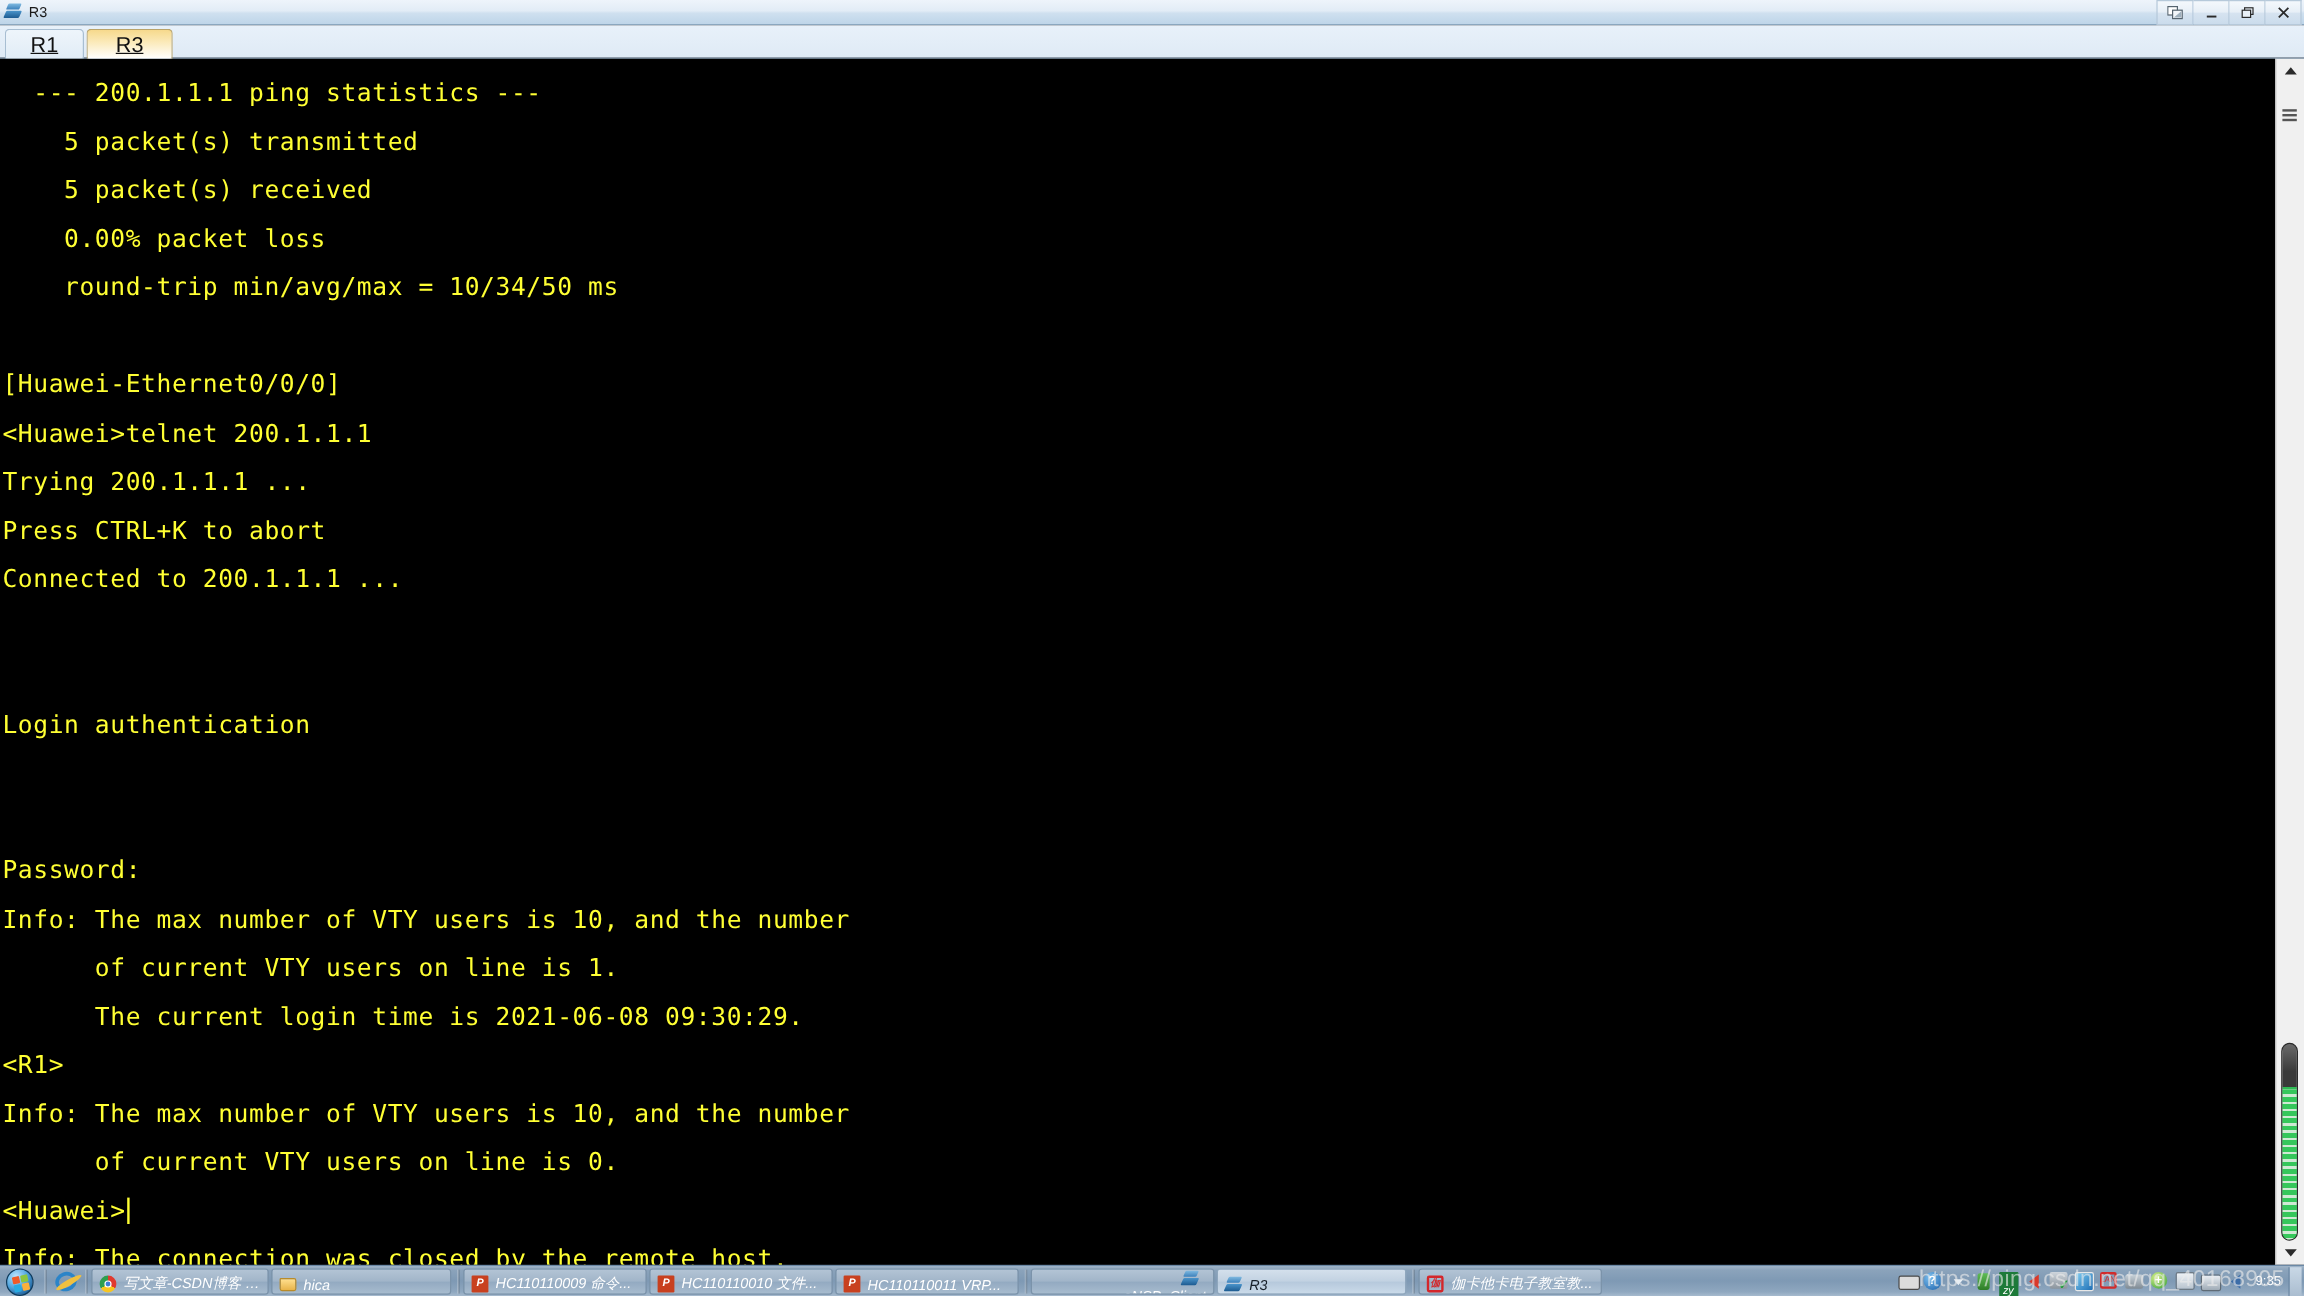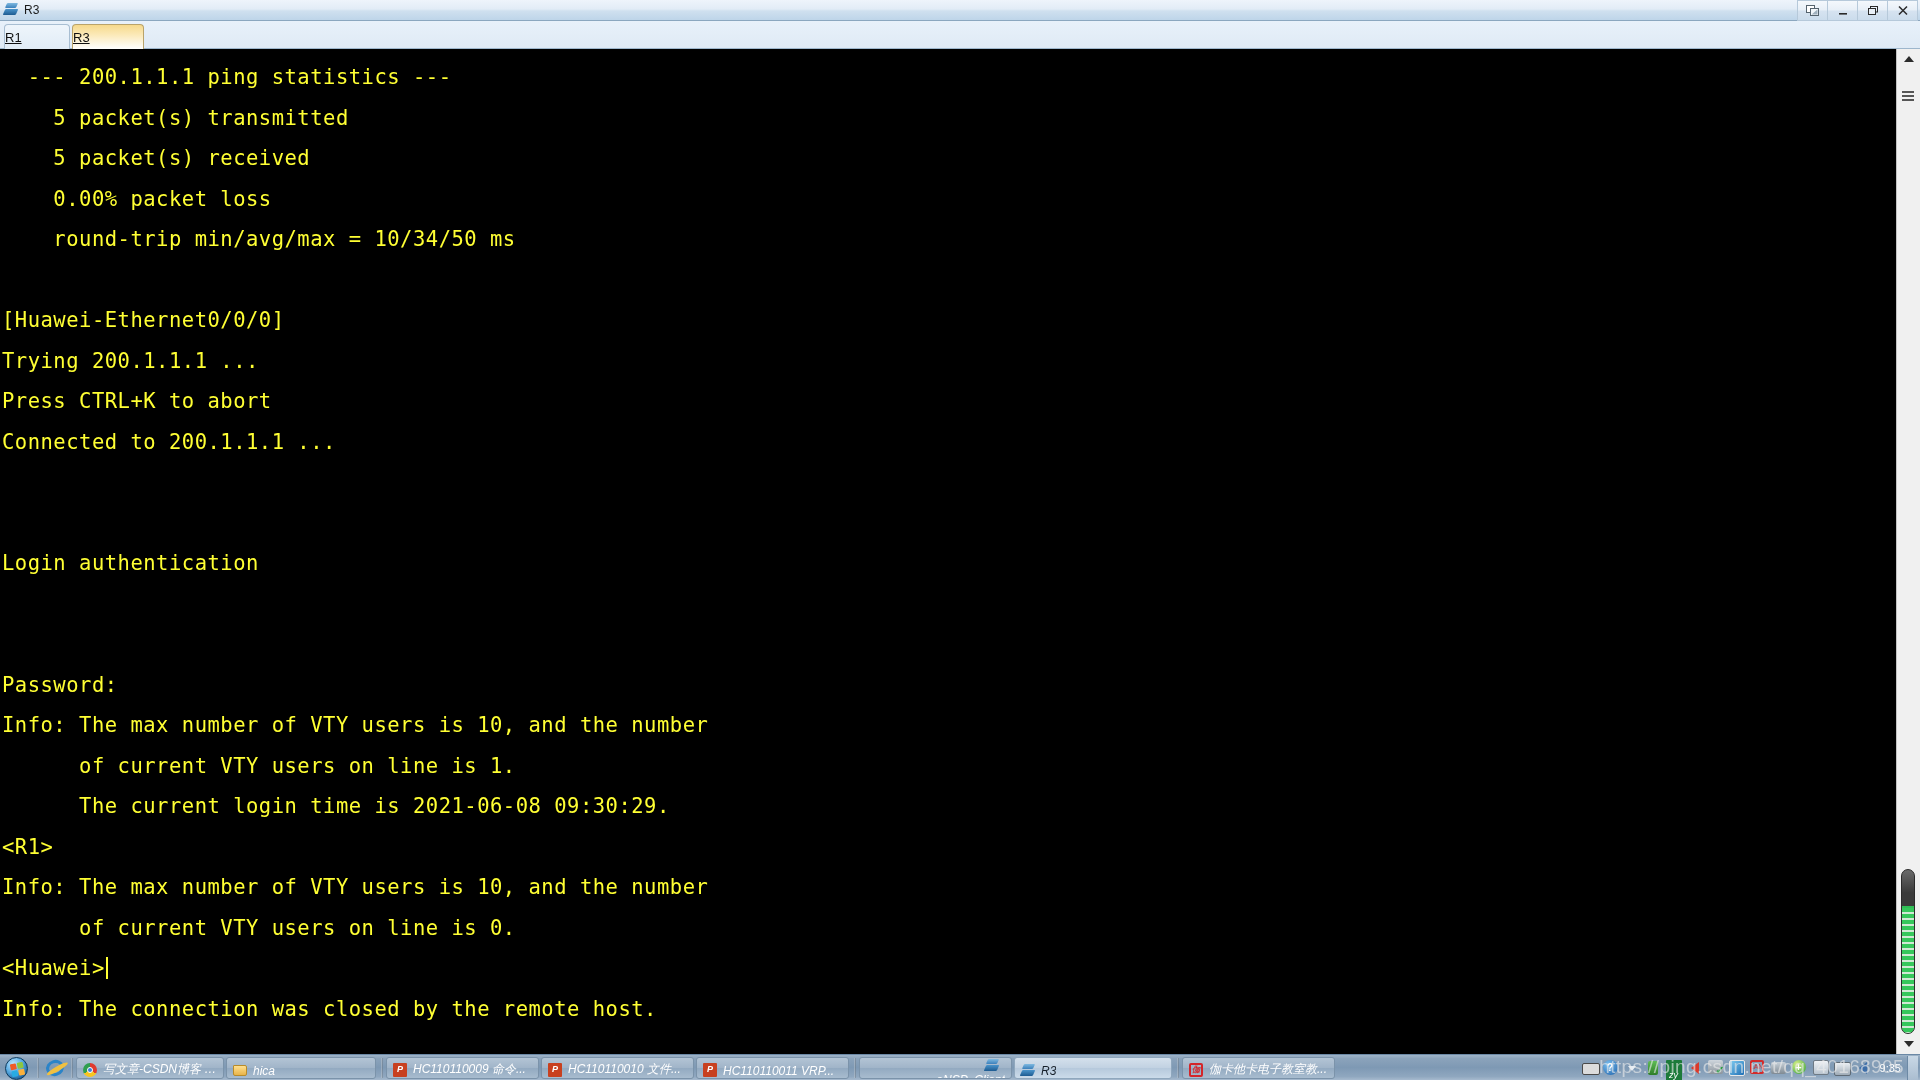--- a/index.html
+++ b/index.html
@@ -71,21 +71,22 @@
     border-bottom: 1px solid #9db6cc;
     box-sizing: border-box;
   }
   .tab {
     position: absolute;
     top: 3px;
     height: 25px;
     box-sizing: border-box;
     display: flex;
     align-items: center;
-    font-size: 13px;
+    justify-content: center;
+    font-size: 18px;
     color: #111;
     border: 1px solid #a8bed2;
     border-bottom: none;
     border-radius: 4px 4px 0 0;
     text-decoration: underline;
   }
   .tab.inactive {
     background: linear-gradient(to bottom, #eef5fb 0%, #e1ecf6 100%);
   }
   .tab.active {
@@ -545,20 +546,21 @@
   </div>
 
   <div class="terminal">
     <div class="term-line">  --- 200.1.1.1 ping statistics ---</div>
     <div class="term-line">    5 packet(s) transmitted</div>
     <div class="term-line">    5 packet(s) received</div>
     <div class="term-line">    0.00% packet loss</div>
     <div class="term-line">    round-trip min/avg/max = 10/34/50 ms</div>
     <div class="term-line"></div>
     <div class="term-line">[Huawei-Ethernet0/0/0]</div>
+    <div class="term-line">&lt;Huawei&gt;telnet 200.1.1.1</div>
     <div class="term-line">Trying 200.1.1.1 ...</div>
     <div class="term-line">Press CTRL+K to abort</div>
     <div class="term-line">Connected to 200.1.1.1 ...</div>
     <div class="term-line"></div>
     <div class="term-line"></div>
     <div class="term-line">Login authentication</div>
     <div class="term-line"></div>
     <div class="term-line"></div>
     <div class="term-line">Password:</div>
     <div class="term-line">Info: The max number of VTY users is 10, and the number</div>

